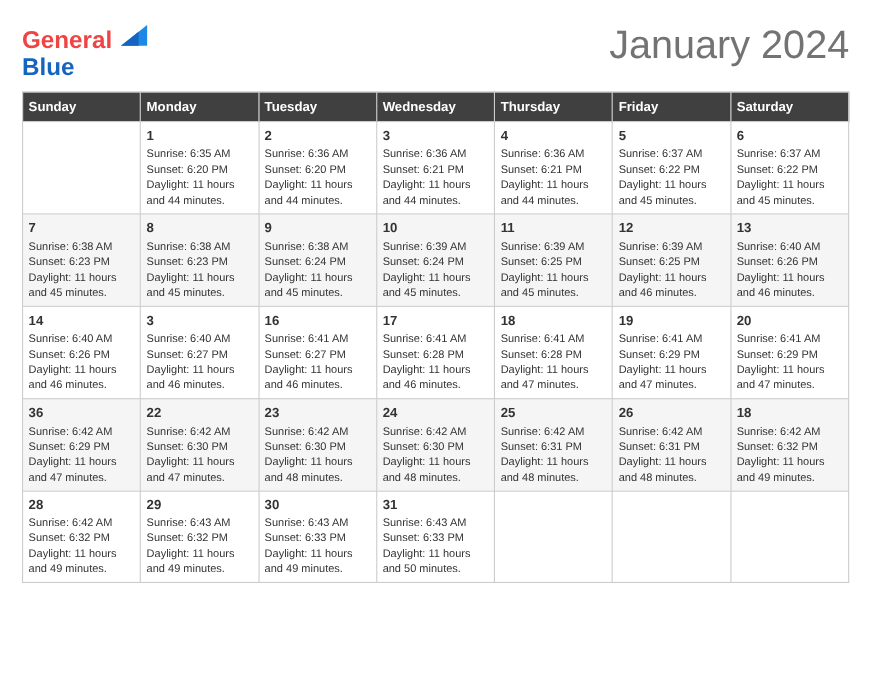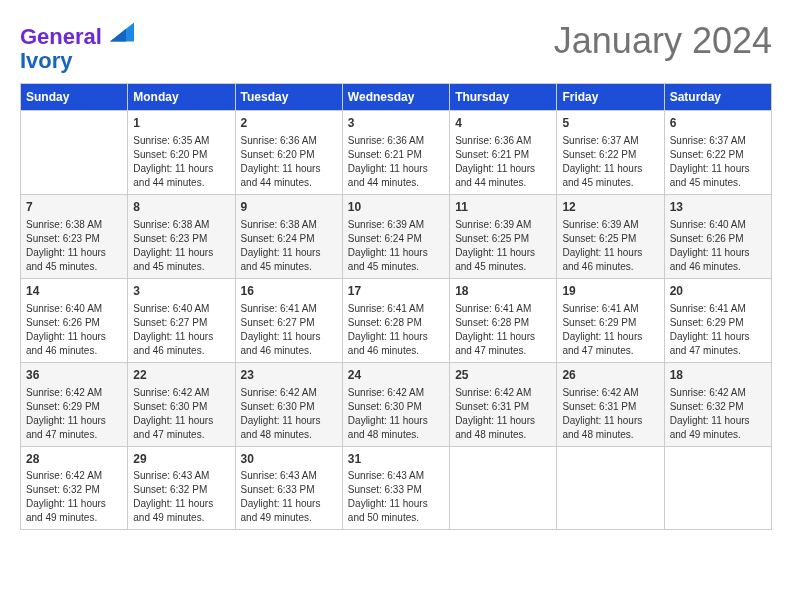--- a/index.html
+++ b/index.html
@@ -20,21 +20,21 @@
       display: flex;
       align-items: center;
     }
     .logo-text {
       font-size: 22px;
       font-weight: bold;
       color: #333;
       line-height: 1.1;
     }
     .logo-text span {
-      color: #6d28d9;
+      color: #ef4444;
     }
     .logo-icon {
       width: 24px;
       height: 24px;
       margin-left: 2px;
     }
     .title-block {
       text-align: right;
     }
     .month-title {
@@ -45,21 +45,21 @@
     .subtitle {
       font-size: 14px;
       color: #555;
     }
     table {
       width: 100%;
       border-collapse: collapse;
       font-size: 11px;
     }
     thead tr th {
-      background-color: #1d4ed8;
+      background-color: #404040;
       color: #fff;
       text-align: left;
       padding: 6px 5px;
       font-size: 12px;
       font-weight: bold;
       border: 1px solid #ccc;
     }
     tbody tr td {
       border: 1px solid #ccc;
       vertical-align: top;
@@ -97,21 +97,21 @@
       <div style="display:flex;align-items:center;">
         <div class="logo-text">
           <span>General</span>
           <svg class="logo-icon" viewBox="0 0 30 24" xmlns="http://www.w3.org/2000/svg">
             <polygon points="0,24 30,0 30,24" fill="#1e88e5"></polygon>
             <polygon points="0,24 20,8 20,24" fill="#1565c0"></polygon>
           </svg>
         </div>
         <div></div>
       </div>
-      <div class="logo-text" style="color:#1565c0;font-size:22px;font-weight:bold;">Ivory</div>
+      <div class="logo-text" style="color:#1565c0;font-size:22px;font-weight:bold;">Blue</div>
     </div>
   </div>
   <div class="title-block">
     <div class="month-title">January 2024</div>
   </div>
 </div>
 
 <table>
   <thead>
     <tr>

